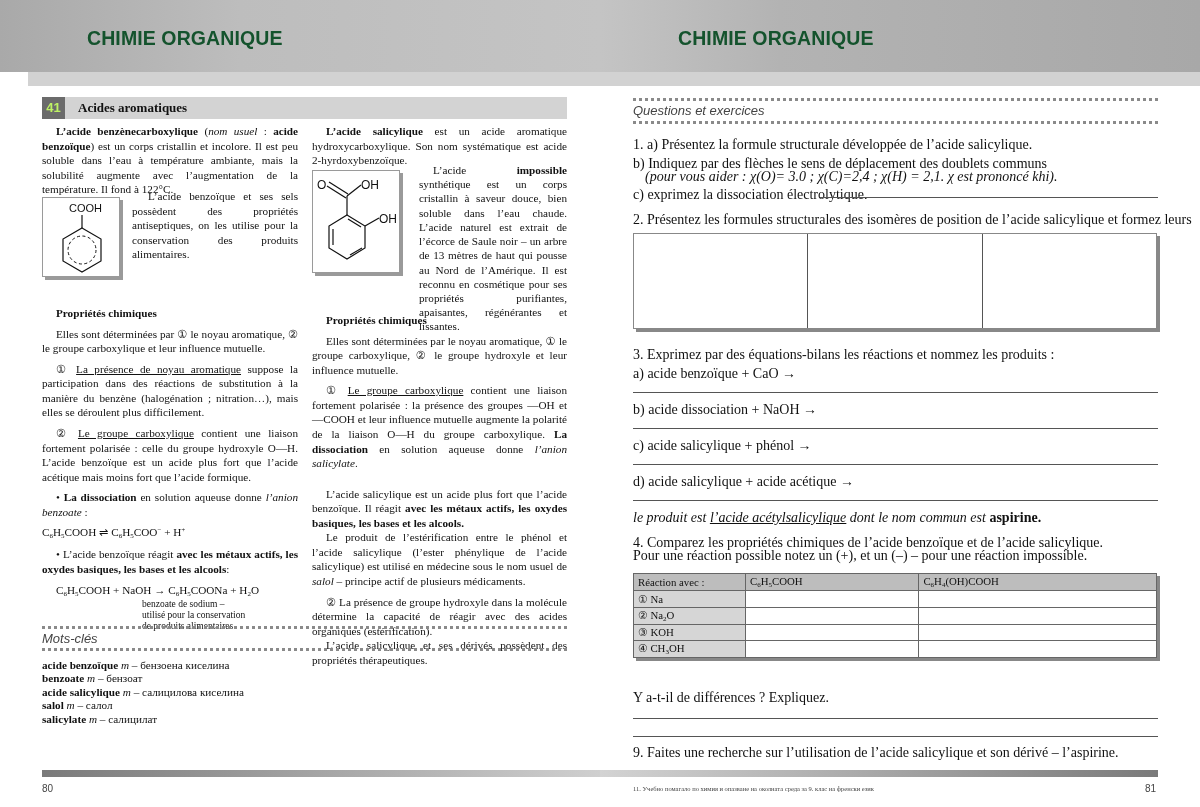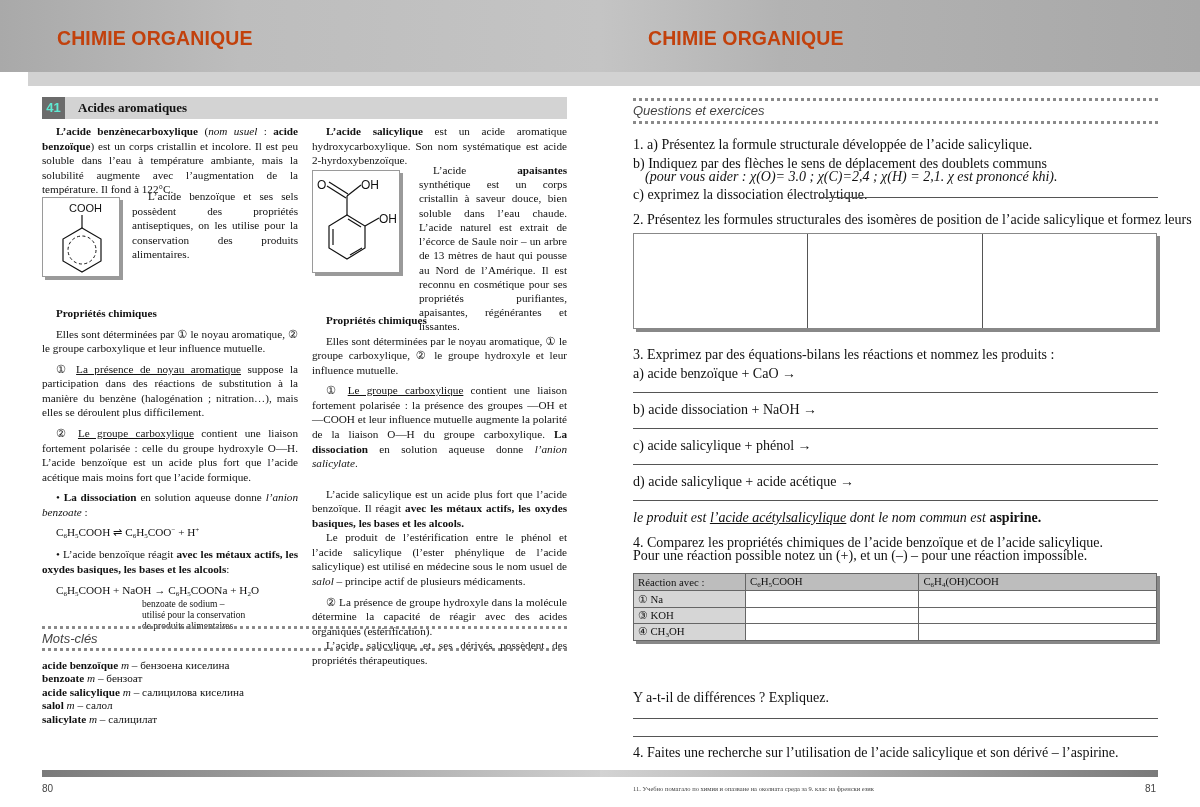--- a/index.html
+++ b/index.html
@@ -5,24 +5,24 @@
   * { box-sizing: border-box; margin: 0; padding: 0; }
   html, body { width: 1200px; height: 807px; background: #fff; overflow: hidden; }
   body { position: relative; font-family: "Liberation Serif", serif; color: #111; font-size: 11.2px; line-height: 1.3; }
 
   .banner { position: absolute; top: 0; height: 72px; }
   .banner.left { left: 0; width: 600px; background: linear-gradient(90deg, #a9a9a9 0%, #bdbdbd 40%, #c4c4c4 100%); }
   .banner.right { left: 600px; width: 600px; background: linear-gradient(90deg, #c4c4c4 0%, #b3b3b3 30%, #a8a8a8 100%); }
   .banner-strip { position: absolute; top: 72px; height: 14px; background: #d2d2d2; }
   .banner-strip.left { left: 28px; width: 572px; }
   .banner-strip.right { left: 600px; width: 600px; }
-  .banner-title { position: absolute; top: 26px; color: #c2410c; font-family: "Liberation Sans", sans-serif; font-weight: bold; font-size: 19.5px; letter-spacing: 0.1px; }
+  .banner-title { position: absolute; top: 26px; color: #14532d; font-family: "Liberation Sans", sans-serif; font-weight: bold; font-size: 19.5px; letter-spacing: 0.1px; margin-left: 30px; }
 
   .section-head { position: absolute; left: 42px; top: 97px; width: 525px; height: 22px; background: #d3d3d3; }
-  .section-num { position: absolute; left: 0; top: 0; width: 23px; height: 22px; background: #6b6b6b; color: #5eead4; font-family: "Liberation Sans", sans-serif; font-weight: bold; font-size: 13px; text-align: center; line-height: 22px; }
+  .section-num { position: absolute; left: 0; top: 0; width: 23px; height: 22px; background: #6b6b6b; color: #bef264; font-family: "Liberation Sans", sans-serif; font-weight: bold; font-size: 13px; text-align: center; line-height: 22px; }
   .section-title { position: absolute; left: 36px; top: 0; font-family: Liberation Serif, serif; font-weight: bold; font-size: 13px; line-height: 22px; color: #111; }
 
   .col { position: absolute; text-align: justify; }
   .col p { margin-bottom: 6px; }
   .indent { text-indent: 14px; }
   .sub { font-size: 7px; vertical-align: -2px; }
   .sup { font-size: 7px; vertical-align: 4px; }
   .u { text-decoration: underline; }
   .heading-b { font-weight: bold; margin: 10px 0 6px 14px; }
   .note { font-size: 9.5px; line-height: 1.2; margin-left: 100px; text-align: left; }
@@ -83,21 +83,21 @@
 <div class="col" style="left:132px; top:189px; width:166px;">
   <p class="indent" style="text-indent:16px">L’acide benzoïque et ses sels possèdent des propriétés antiseptiques, on les utilise pour la conservation des produits alimentaires.</p>
 </div>
 
 <div class="col" style="left:42px; top:296px; width:256px;">
   <div class="heading-b">Propriétés chimiques</div>
   <p class="indent">Elles sont déterminées par ① le noyau aromatique, ② le groupe carboxylique et leur influence mutuelle.</p>
   <p class="indent"><span>①</span> <span class="u">La présence de noyau aromatique</span><span> suppose la participation dans des réactions de substitution à la manière du benzène (halogénation ; nitration…), mais elles se déroulent plus difficilement.</span></p>
   <p class="indent"><span>②</span> <span class="u">Le groupe carboxylique</span><span> contient une liaison fortement polarisée : celle du groupe hydroxyle O—H. L’acide benzoïque est un acide plus fort que l’acide acétique mais moins fort que l’acide formique.</span></p>
   <p class="indent"><span>•</span> <b>La dissociation</b><span> en solution aqueuse donne </span><i>l’anion benzoate</i><span> :</span></p>
-  <p style="margin-left:14px">C<span class="sub">6</span>H<span class="sub">5</span>COOH ⇌ C<span class="sub">6</span>H<span class="sub">5</span>COO<span class="sup">−</span> + H<span class="sup">+</span></p>
+  <p style="">C<span class="sub">6</span>H<span class="sub">5</span>COOH ⇌ C<span class="sub">6</span>H<span class="sub">5</span>COO<span class="sup">−</span> + H<span class="sup">+</span></p>
   <p class="indent"><span>•</span> <span>L’acide benzoïque réagit </span><b>avec les métaux actifs, les oxydes basiques, les bases et les alcools</b><span>:</span></p>
   <p style="margin-left:14px; margin-bottom:0">C<span class="sub">6</span>H<span class="sub">5</span>COOH + NaOH → C<span class="sub">6</span>H<span class="sub">5</span>COONa + H<span class="sub">2</span>O</p>
   <div class="note">
     <div>benzoate de sodium –</div>
     <div>utilisé pour la conservation</div>
     <div>de produits alimentaires</div>
   </div>
 </div>
 
 <div class="col" style="left:312px; top:124px; width:255px;">
@@ -115,21 +115,21 @@
     <line x1="34" y1="25" x2="34" y2="44" stroke="#111" stroke-width="1.2"></line>
     <polygon points="34,44 52,55 52,77 34,88 16,77 16,55" fill="none" stroke="#111" stroke-width="1.2"></polygon>
     <line x1="52" y1="55" x2="66" y2="47" stroke="#111" stroke-width="1.2"></line>
     <line x1="20" y1="58" x2="20" y2="74" stroke="#111" stroke-width="1.2"></line>
     <line x1="37" y1="84" x2="49" y2="77" stroke="#111" stroke-width="1.2"></line>
     <line x1="35" y1="48" x2="48" y2="56" stroke="#111" stroke-width="1.2"></line>
   </svg>
 </div>
 
 <div class="col" style="left:419px; top:163px; width:148px; line-height:1.27;">
-  <p style="text-indent:14px"><span>L’acide </span><b>apaisantes</b><span> synthétique est un corps cristallin à saveur douce, bien soluble dans l’eau chaude. L’acide naturel est extrait de l’écorce de Saule noir – un arbre de 13 mètres de haut qui pousse au Nord de l’Amérique. Il est reconnu en cosmétique pour ses propriétés purifiantes, apaisantes, régénérantes et lissantes.</span></p>
+  <p style="text-indent:14px"><span>L’acide </span><b>impossible</b><span> synthétique est un corps cristallin à saveur douce, bien soluble dans l’eau chaude. L’acide naturel est extrait de l’écorce de Saule noir – un arbre de 13 mètres de haut qui pousse au Nord de l’Amérique. Il est reconnu en cosmétique pour ses propriétés purifiantes, apaisantes, régénérantes et lissantes.</span></p>
 </div>
 
 <div class="col" style="left:312px; top:303px; width:255px;">
   <div class="heading-b">Propriétés chimiques</div>
   <p class="indent">Elles sont déterminées par le noyau aromatique, ① le groupe carboxylique, ② le groupe hydroxyle et leur influence mutuelle.</p>
   <p class="indent" style="margin-bottom:16px"><span>①</span> <span class="u">Le groupe carboxylique</span><span> contient une liaison fortement polarisée : la présence des groupes —OH et —COOH et leur influence mutuelle augmente la polarité de la liaison O—H du groupe carboxylique. </span><b>La dissociation</b><span> en solution aqueuse donne </span><i>l’anion salicylate</i><span>.</span></p>
   <p class="indent" style="margin-bottom:0"><span>L’acide salicylique est un acide plus fort que l’acide benzoïque. Il réagit </span><b>avec les métaux actifs, les oxydes basiques, les bases et les alcools.</b></p>
   <p class="indent"><span>Le produit de l’estérification entre le phénol et l’acide salicylique (l’ester phénylique de l’acide salicylique) est utilisé en médecine sous le nom usuel de </span><i>salol</i><span> – principe actif de plusieurs médicaments.</span></p>
   <p class="indent" style="margin-bottom:0">② La présence de groupe hydroxyle dans la molécule détermine la capacité de réagir avec des acides organiques (estérification).</p>
   <p class="indent">L’acide salicylique et ses dérivés possèdent des propriétés thérapeutiques.</p>
@@ -183,34 +183,39 @@
     <th>Réaction avec :</th>
     <th>C<span class="sub">6</span>H<span class="sub">5</span>COOH</th>
     <th>C<span class="sub">6</span>H<span class="sub">4</span>(OH)COOH</th>
   </tr>
   <tr>
         <td class="lab">① Na</td>
         <td></td>
         <td></td>
       </tr>
   <tr>
+        <td class="lab">② Na<span class="sub">2</span>O</td>
+        <td></td>
+        <td></td>
+      </tr>
+  <tr>
         <td class="lab">③ KOH</td>
         <td></td>
         <td></td>
       </tr>
   <tr>
         <td class="lab">④ CH<span class="sub">3</span>OH</td>
         <td></td>
         <td></td>
       </tr>
 </tbody>
   </table>
 
 <div class="q" style="top:689px">Y a-t-il de différences ? Expliquez.</div>
 <div class="line" style="top:718px"></div>
 <div class="line" style="top:736px"></div>
-<div class="q" style="top:744px">4. Faites une recherche sur l’utilisation de l’acide salicylique et son dérivé – l’aspirine.</div>
+<div class="q" style="top:744px">9. Faites une recherche sur l’utilisation de l’acide salicylique et son dérivé – l’aspirine.</div>
 
 <div class="footer-bar left"></div>
 <div class="footer-bar right"></div>
 <div class="page-num" style="left:42px">80</div>
 <div class="page-num" style="left:1145px">81</div>
 <div class="footer-text">11. Учебно помагало по химия и опазване на околната среда за 9. клас на френски език</div>
 
 </body></html>

